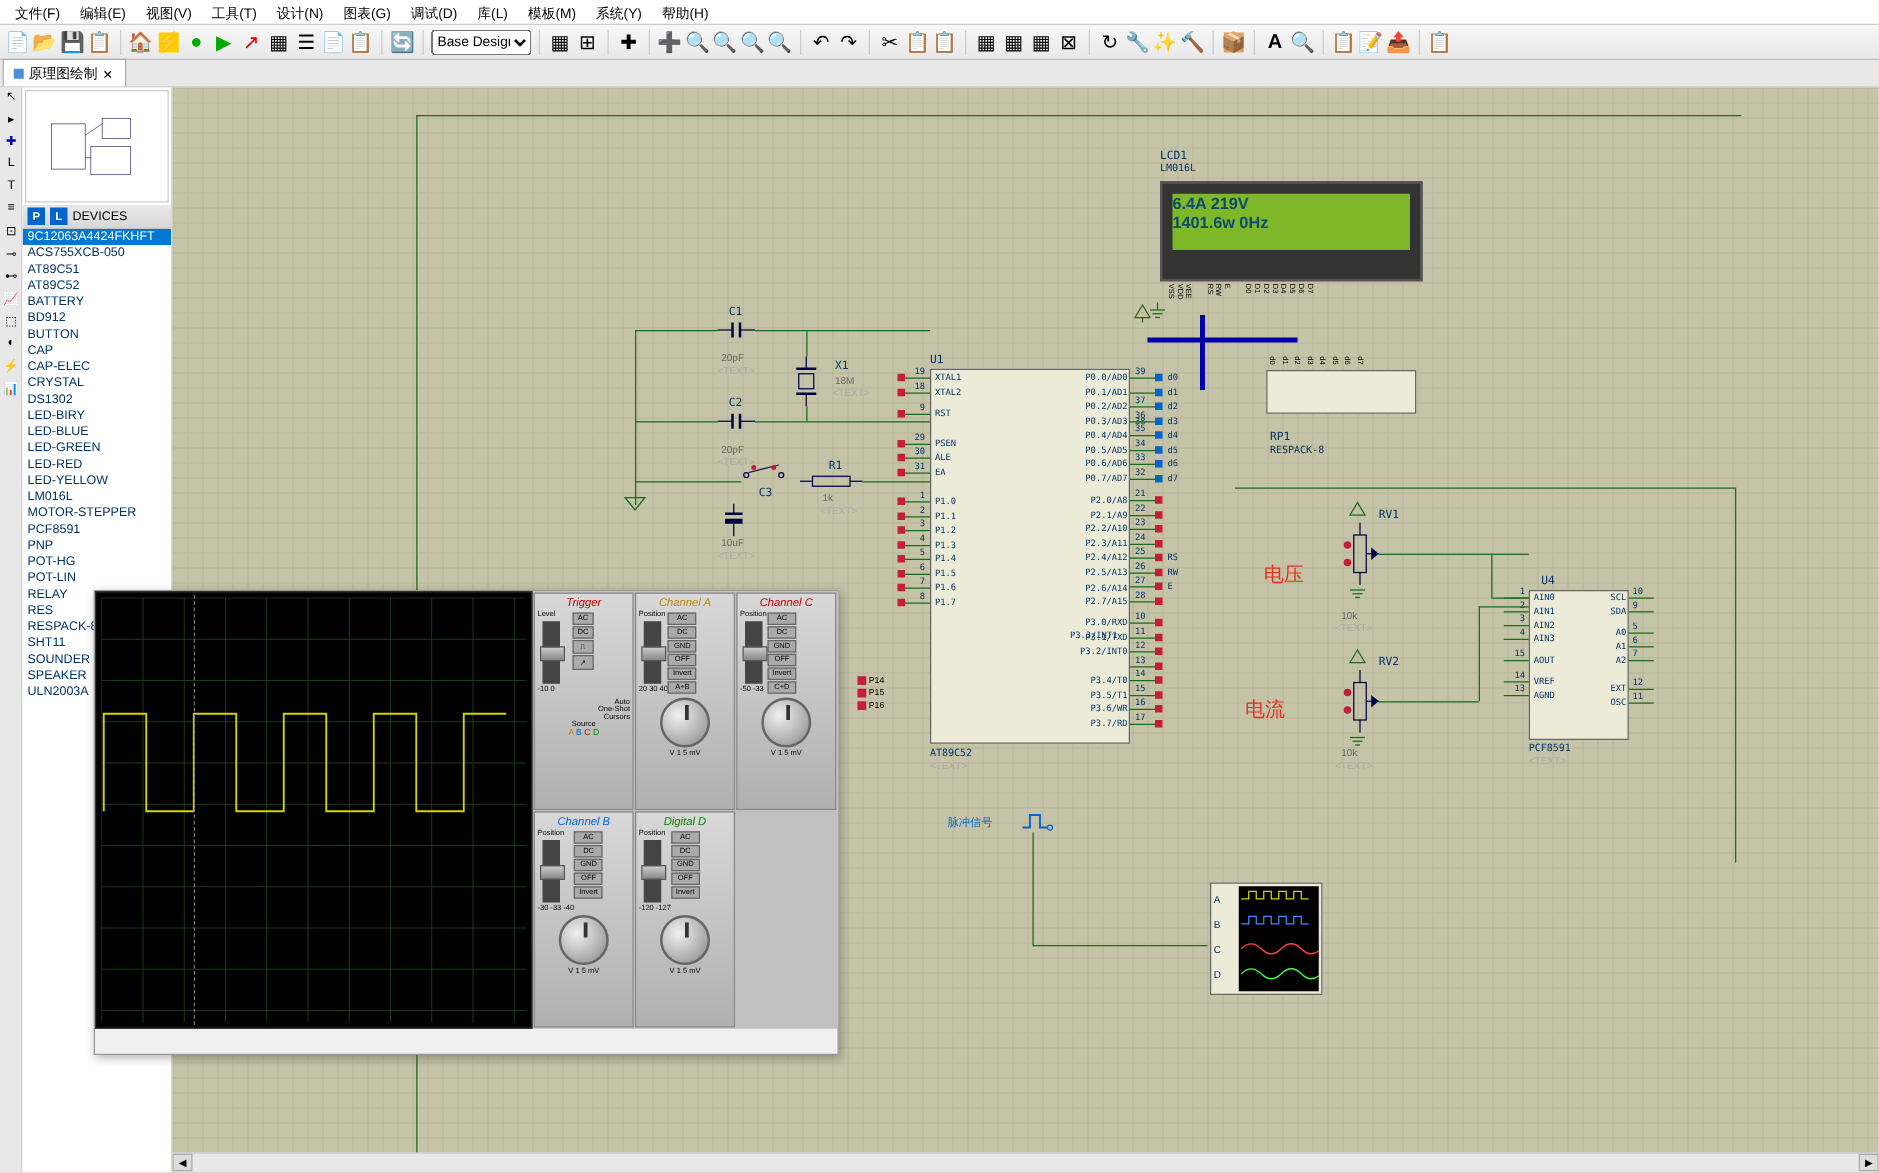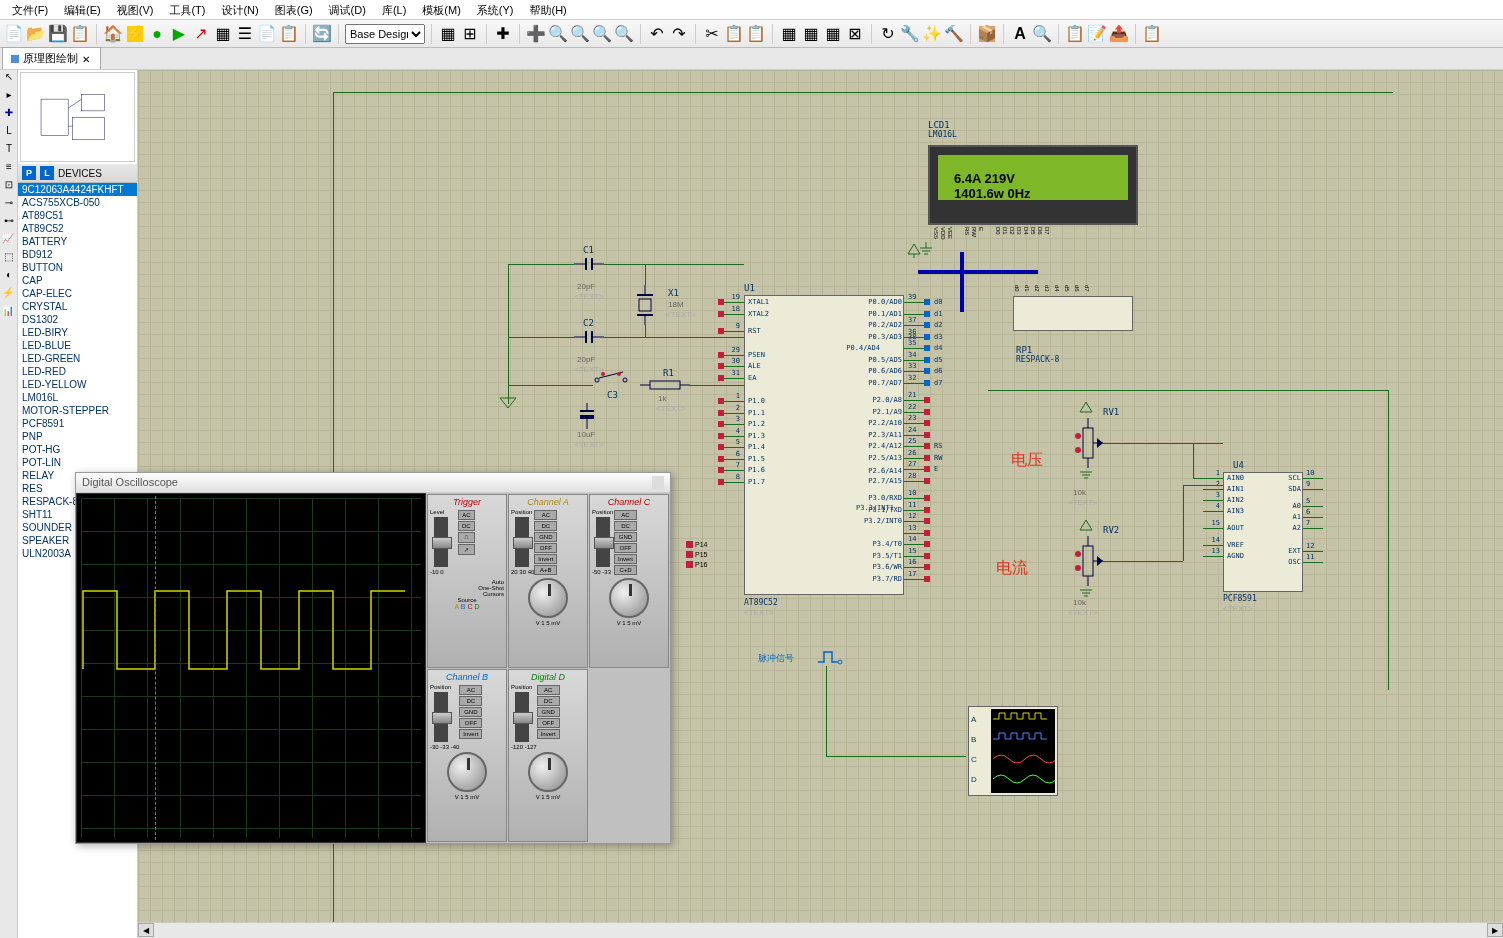--- a/index.html
+++ b/index.html
@@ -48,21 +48,21 @@
 .wire.h { height: 1px; }
 .wire.v { width: 1px; }
 .wire.blue { background: #0000aa; }
 
 .comp-label { position: absolute; font-size: 9px; color: #003366; font-family: monospace; }
 .comp-sub { position: absolute; font-size: 8px; color: #666; }
 
 .ic-chip { position: absolute; background: #ecebd8; border: 1px solid #666; }
 
 .lcd { position: absolute; width: 210px; height: 80px; background: #333; border: 2px solid #555; }
-.lcd .screen { background: #7eb828; margin: 8px; height: 45px; padding: 16px; font-family: monospace; font-size: 13px; font-weight: bold; color: #000000; }
+.lcd .screen { background: #7eb828; margin: 8px; height: 45px; padding: 0; font-family: monospace; font-size: 13px; font-weight: bold; color: #0c4a6e; }
 
 .ch-label { position: absolute; font-size: 16px; color: #e4311e; font-family: "SimSun", serif; }
 
 .rp { position: absolute; width: 120px; height: 50px; background: #ecebd8; border: 1px solid #666; }
 
 
 .scope-window { position: absolute; left: 75px; top: 472px; width: 596px; height: 372px; background: #f0f0f0; border: 1px solid #999; box-shadow: 2px 2px 8px rgba(0,0,0,0.3); }
 .scope-title { height: 20px; background: linear-gradient(#fefefe, #e0e0e0); font-size: 11px; padding: 3px 6px; color: #555; border-bottom: 1px solid #ccc; display: flex; justify-content: space-between; }
 .scope-body { display: flex; height: calc(100% - 20px); }
 .scope-display { width: 350px; background: #000; position: relative; border: 1px solid #333; }
@@ -440,21 +440,21 @@
           <div class="comp-label" style="top: 251px; left: 718px; font-size: 7px; text-align: right; width: 46px;">P0.2/AD2</div>
           <div class="wire h" style="top: 255px; left: 766px; width: 20px;"></div>
           <div style="position: absolute; top: 252px; left: 786px; width: 6px; height: 6px; background: rgb(0, 102, 204);"></div>
           <div class="comp-label" style="top: 251px; left: 796px; font-size: 7px;">d2</div>
           <div class="comp-label" style="top: 257.5px; left: 770px; font-size: 7px;">36</div>
           <div class="comp-label" style="top: 262.5px; left: 718px; font-size: 7px; text-align: right; width: 46px;">P0.3/AD3</div>
           <div class="wire h" style="top: 266.5px; left: 766px; width: 20px;"></div>
           <div style="position: absolute; top: 263.5px; left: 786px; width: 6px; height: 6px; background: rgb(0, 102, 204);"></div>
           <div class="comp-label" style="top: 262.5px; left: 796px; font-size: 7px;">d3</div>
           <div class="comp-label" style="top: 269px; left: 770px; font-size: 7px;">35</div>
-          <div class="comp-label" style="top: 274px; left: 696px; font-size: 7px; text-align: right; width: 46px;">P0.4/AD4</div>
+          <div class="comp-label" style="top: 274px; left: 718px; font-size: 7px; text-align: right; width: 46px;">P0.4/AD4</div>
           <div class="wire h" style="top: 278px; left: 766px; width: 20px;"></div>
           <div style="position: absolute; top: 275px; left: 786px; width: 6px; height: 6px; background: rgb(0, 102, 204);"></div>
           <div class="comp-label" style="top: 274px; left: 796px; font-size: 7px;">d4</div>
           <div class="comp-label" style="top: 280.5px; left: 770px; font-size: 7px;">34</div>
           <div class="comp-label" style="top: 285.5px; left: 718px; font-size: 7px; text-align: right; width: 46px;">P0.5/AD5</div>
           <div class="wire h" style="top: 289.5px; left: 766px; width: 20px;"></div>
           <div style="position: absolute; top: 286.5px; left: 786px; width: 6px; height: 6px; background: rgb(0, 102, 204);"></div>
           <div class="comp-label" style="top: 285.5px; left: 796px; font-size: 7px;">d5</div>
           <div class="comp-label" style="top: 292px; left: 770px; font-size: 7px;">33</div>
           <div class="comp-label" style="top: 297px; left: 718px; font-size: 7px; text-align: right; width: 46px;">P0.6/AD6</div>
@@ -712,24 +712,20 @@
 
   <div class="scrollbar-h">
     <div class="arrow" style="left:0">◀</div>
     <div class="arrow" style="right:0">▶</div>
   </div>
 </div>
 
 </div>
 
 <div class="scope-window">
-  <div class="scope-title">
-    <span>Digital Oscilloscope</span>
-    <span style="color:#888; background:#ddd; padding:0 6px;"></span>
-  </div>
   <div class="scope-body">
     <div class="scope-display">
       <div class="scope-grid"></div>
       <svg class="scope-wave" width="346" height="90">
         <path d="M 2 80 L 2 2 L 36 2 L 36 80 L 74 80 L 74 2 L 108 2 L 108 80 L 146 80 L 146 2 L 180 2 L 180 80 L 218 80 L 218 2 L 252 2 L 252 80 L 290 80 L 290 2 L 324 2" stroke="#d4d400" fill="none" stroke-width="1.5"></path>
       </svg>
       <div style="position:absolute; left:78px; top:2px; bottom:2px; border-left:1px dashed #777;"></div>
     </div>
     <div class="scope-controls">
 

